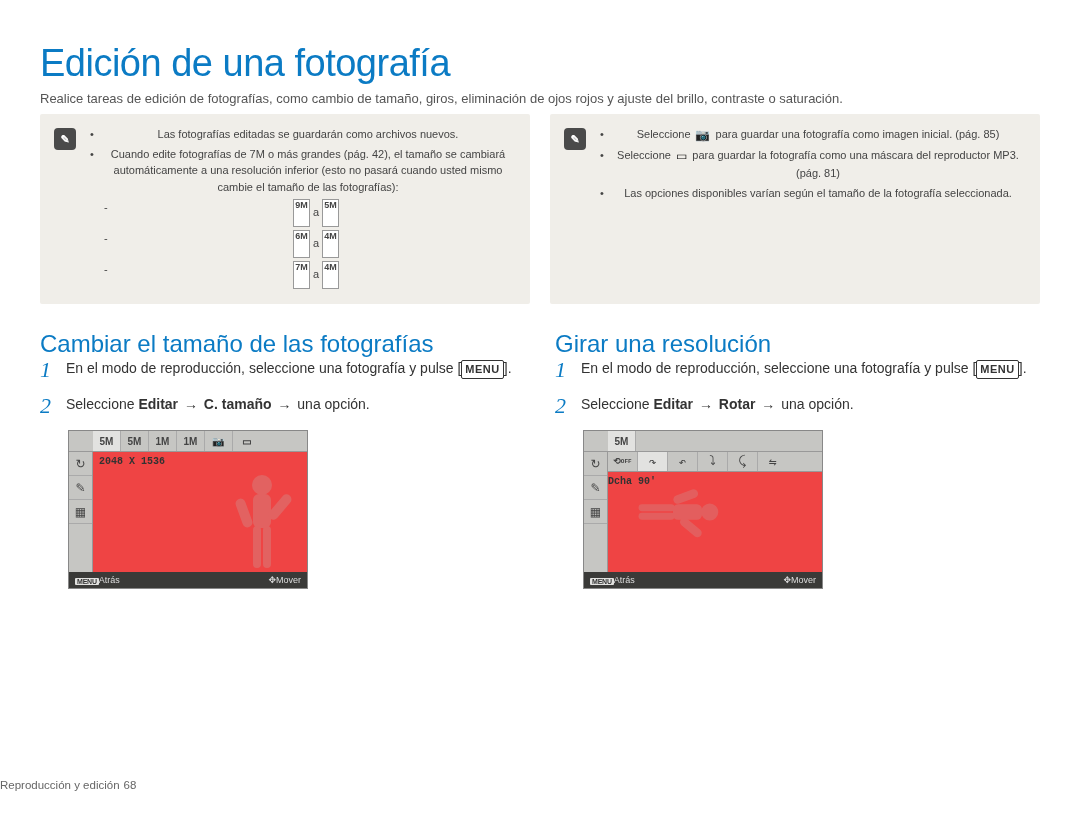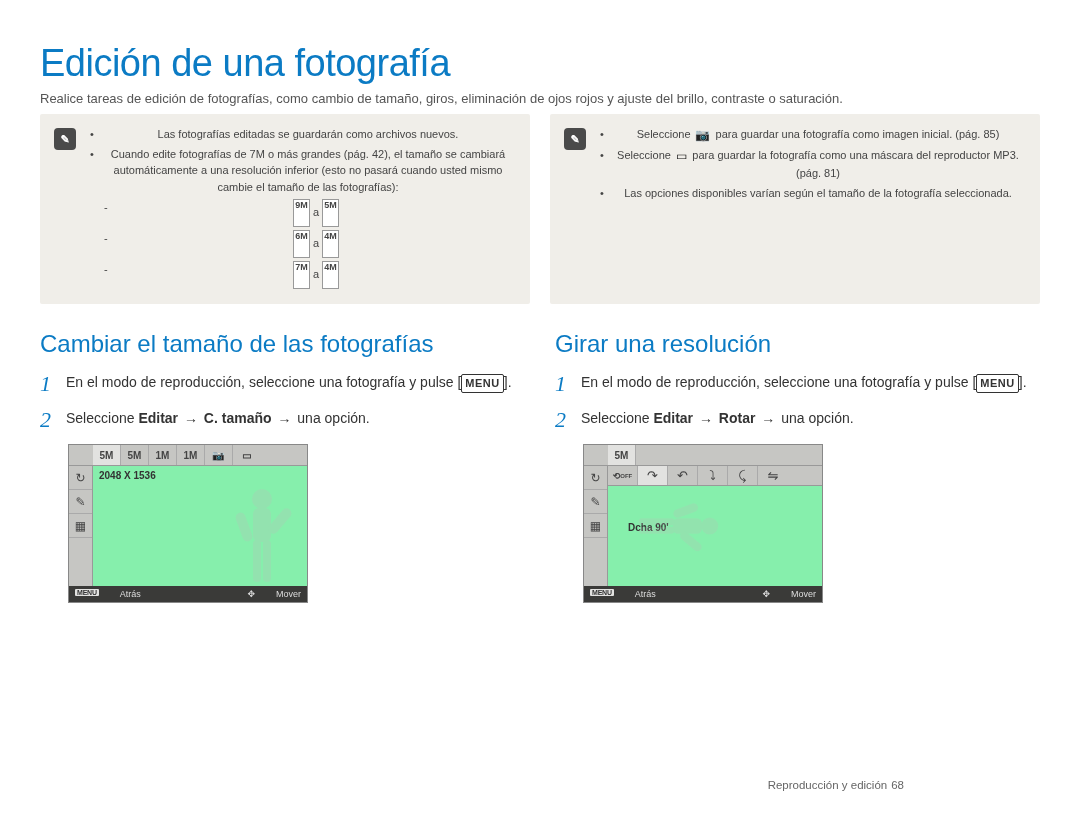--- a/index.html
+++ b/index.html
@@ -14,49 +14,49 @@
   .notebox ul > li { position: relative; padding-left: 10px; margin-bottom: 3px; }
   .notebox ul > li::before { content: '•'; position: absolute; left: 0; top: 0; }
   .notebox .size-list { margin-top: 4px; }
   .notebox .size-list li { padding-left: 16px; }
   .notebox .size-list li::before { content: '-'; left: 4px; }
   .size-chip { display: inline-block; background: #fff; border: 1px solid #999; border-radius: 0; padding: 0 1px; font-size: 9px; font-weight: bold; line-height: 11px; height: 28px; vertical-align: middle; font-family: Arial, sans-serif; }
   .glyph-icon { display: inline-block; vertical-align: middle; font-size: 12px; color: #000; margin: 0 2px; }
 
   .columns { display: flex; gap: 30px; }
   .col { flex: 1; }
-  .section-title { color: #0b7bc4; font-size: 24px; font-weight: 400; margin-bottom: 14px; }
+  .section-title { color: #0b7bc4; font-size: 24px; font-weight: 400; }
   .step { display: flex; gap: 10px; font-size: 14px; line-height: 1.5; color: #333; margin-bottom: 12px; align-items: flex-start; }
   .step-num { color: #0b7bc4; font-size: 22px; font-style: italic; font-family: 'Times New Roman', serif; min-width: 16px; line-height: 1.1; }
   .step-text .btn-key { display: inline-block; border: 1.5px solid #333; border-radius: 2px; padding: 0 3px; font-weight: bold; font-size: 11px; letter-spacing: 0.5px; vertical-align: baseline; }
   .step-text b { font-weight: bold; }
   .arrow { margin: 0 2px; }
 
   .camera-screen { width: 240px; margin-left: 28px; margin-top: 6px; border: 1px solid #888; background: #e2e2e0; font-size: 10px; color: #444; }
   .cs-topbar { display: flex; background: #c6c6c3; border-bottom: 1px solid #999; }
   .cs-topbar .sp { width: 24px; }
   .cs-topbar .item { flex: none; width: 28px; height: 20px; display: flex; align-items: center; justify-content: center; font-size: 10px; font-weight: bold; border-right: 1px solid #aaa; }
   .cs-topbar .item.sel { background: #e2e2e0; }
   .cs-side { width: 24px; background: #c6c6c3; border-right: 1px solid #999; display: flex; flex-direction: column; }
   .cs-side div { height: 24px; display: flex; align-items: center; justify-content: center; border-bottom: 1px solid #aaa; font-size: 12px; }
   .cs-body { display: flex; height: 120px; }
-  .cs-main { flex: 1; background: #86efac; position: relative; padding: 4px 6px; }
+  .cs-main { flex: 1; background: #ef4444; position: relative; padding: 4px 6px; font-family: Liberation Mono, monospace; }
   .cs-label { font-weight: bold; font-size: 10px; color: #333; }
   .cs-sil { position: absolute; right: 10px; bottom: 0; opacity: 0.25; }
   .cs-sil-rot { position: absolute; left: 40px; top: 50%; transform: translateY(-50%) rotate(90deg); opacity: 0.22; }
   .cs-footer { display: flex; background: #3a3a38; color: #ddd; font-size: 9px; height: 16px; align-items: center; padding: 0 6px; gap: 8px; }
-  .cs-footer .ff { display: flex; align-items: flex-start; gap: 21px; }
+  .cs-footer .ff { display: flex; align-items: flex-end; gap: 0; }
   .cs-footer .menu-chip { background: #e2e2e0; color: #333; font-size: 7px; font-weight: bold; padding: 0 2px; border-radius: 1px; letter-spacing: -0.2px; }
   .cs-footer .spacer { flex: 1; }
 
   .cs-rot-row { display: flex; background: #c6c6c3; border-bottom: 1px solid #999; height: 20px; }
   .cs-rot-row .item { flex: none; width: 30px; display: flex; align-items: center; justify-content: center; border-right: 1px solid #aaa; font-size: 13px; }
   .cs-rot-row .item.sel { background: #e2e2e0; }
 
-  .page-footer { position: absolute; bottom: 24px; left: 0; width: 904px; text-align: right; font-size: 11.5px; color: #666; }
+  .page-footer { position: absolute; bottom: 24px; left: 0; width: 904px; text-align: left; font-size: 11.5px; color: #666; }
   .page-footer .pg { margin-left: 4px; }
 
   svg.boy { display: block; }
 </style>
 </head>
 <body>
 
 <div class="page">
   <div class="page-title">Edición de una fotografía</div>
   <div class="page-intro">Realice tareas de edición de fotografías, como cambio de tamaño, giros, eliminación de ojos rojos y ajuste del brillo, contraste o saturación.</div>
@@ -198,21 +198,21 @@
           </div>
           <div class="cs-main" style="padding:0;">
             <div class="cs-rot-row">
               <div class="item" style="font-size:9px;font-weight:bold;">⟲<sub style="font-size:6px;">OFF</sub></div>
               <div class="item sel">↷</div>
               <div class="item">↶</div>
               <div class="item">⤵</div>
               <div class="item">⤹</div>
               <div class="item" style="border-right:none;">⇋</div>
             </div>
-            <div style="padding:4px 20px;margin-top:32px;">
+            <div style="padding:4px 0;">
               <div class="cs-label">Dcha 90'</div>
             </div>
             <div class="cs-sil-rot">
               <svg class="boy" width="60" height="86" viewBox="0 0 70 100">
                   <g fill="#bcbcb9">
                     <circle cx="35" cy="13" r="10"></circle>
                     <rect x="26" y="22" width="18" height="34" rx="6"></rect>
                     <rect x="12" y="26" width="10" height="30" rx="5" transform="rotate(-20 17 41)"></rect>
                     <rect x="48" y="20" width="10" height="30" rx="5" transform="rotate(40 53 35)"></rect>
                     <rect x="26" y="54" width="8" height="42" rx="4"></rect>

